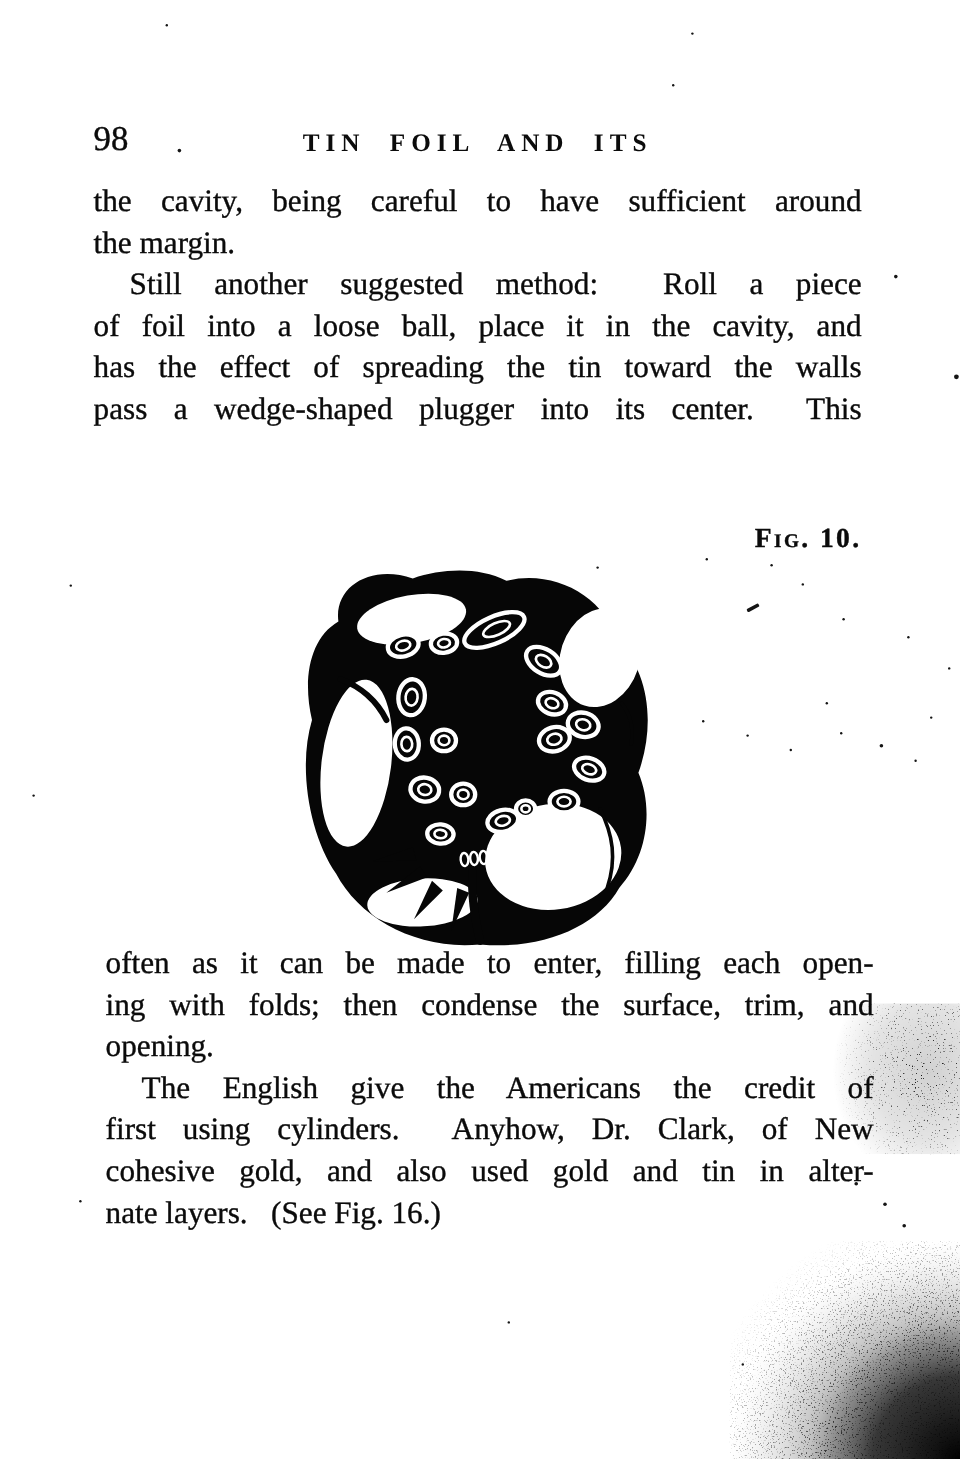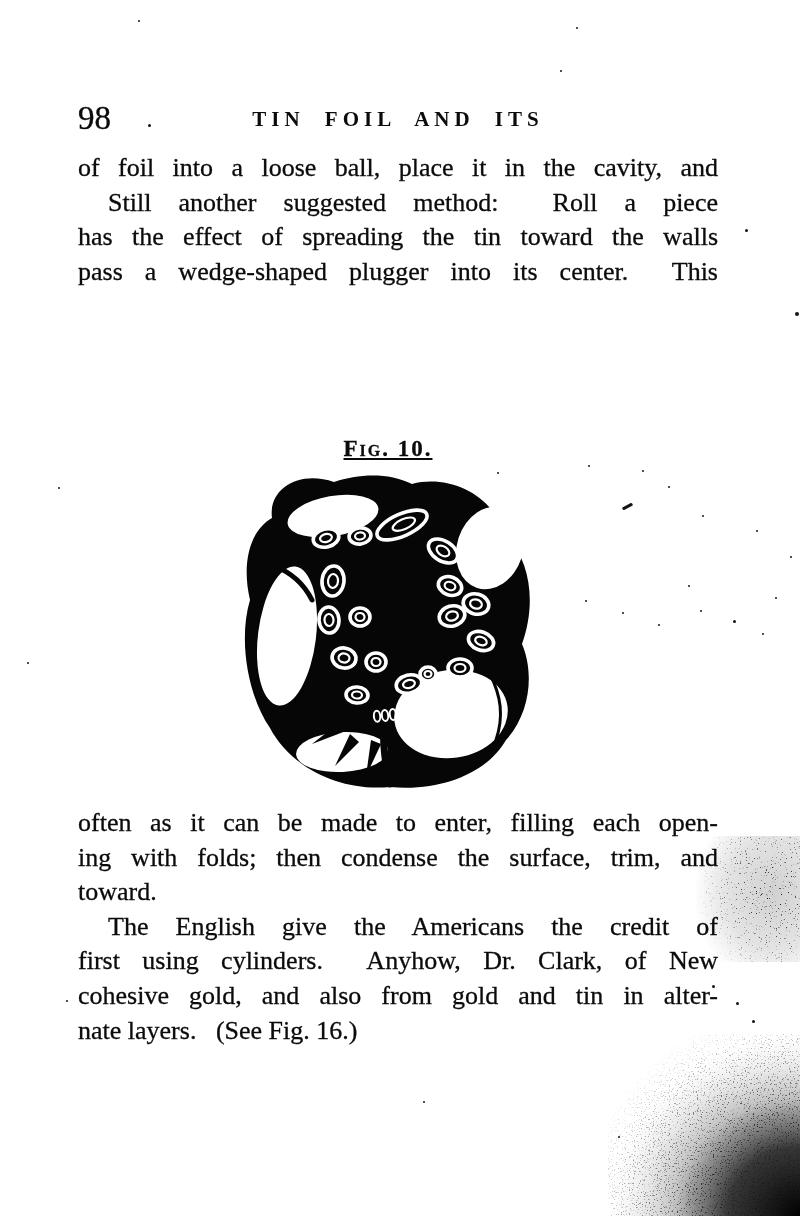--- a/index.html
+++ b/index.html
@@ -1,35 +1,35 @@
 <!DOCTYPE html>
 <html><head>
 <meta charset="utf-8">
 <style>
   html,body{margin:0;padding:0;width:800px;height:1216px;background:#ffffff;overflow:hidden;}
   .page{position:absolute;inset:0;background:#fff;color:#0b0b0b;
         font-family:"Liberation Serif","DejaVu Serif",serif;}
 
   
   .pagehead{position:absolute;left:78px;top:100px;width:640px;height:40px;}
-  .pgnum{position:absolute;left:0;top:0;font-size:33px;-webkit-text-stroke:.35px #0b0b0b;}
+  .pgnum{position:absolute;left:0;top:0;font-size:29px;-webkit-text-stroke:.35px #0b0b0b;}
   .runtitle{position:absolute;left:50%;top:7px;transform:translateX(-50%);
             font-size:21px;font-weight:700;letter-spacing:5px;word-spacing:10px;white-space:nowrap;}
 
   
   .textcol{position:absolute;left:78px;width:640px;}
   #text-before{top:151px;}
-  #text-after{top:806px;}
+  #text-after{top:786px;margin-left:10px;}
   .line{height:34.6px;line-height:34.6px;font-size:26px;white-space:pre-wrap;
         -webkit-text-stroke:.3px #0b0b0b;}
   .line.j{text-align:justify;text-align-last:justify;}
   .line.ind{text-indent:30px;}
 
   
-  figure.fig{position:absolute;left:68px;top:436px;width:640px;margin:0;text-align:center;text-decoration:underline;}
+  figure.fig{position:absolute;left:78px;top:436px;width:640px;margin:0;text-align:right;}
   figcaption{font-size:23px;font-weight:700;font-variant:small-caps;letter-spacing:2px;
              -webkit-text-stroke:.3px #0b0b0b;}
   svg.tooth{display:block;margin:6px auto 0 auto;}
   .blob{fill:#060606;}
   .cusp ellipse{fill:#ffffff;}
   .coil ellipse{fill:#060606;stroke:#fff;stroke-width:3.6;}
   .coil ellipse.i{fill:none;stroke-width:2.2;}
   .rib ellipse{fill:none;stroke:#fff;stroke-width:2;}
   .spike{fill:#060606;}
   .crack{fill:none;stroke:#060606;stroke-linecap:round;}
@@ -44,22 +44,26 @@
 
 <div class="page">
 
   <header class="pagehead">
     <span class="pgnum">98</span>
     <span class="runtitle">TIN FOIL AND ITS</span>
   </header>
 
   <section id="text-before" class="textcol">
       <div class="para">
+        <div class="line j">the cavity, being careful to have sufficient around</div>
+        <div class="line">the margin.</div>
+      </div>
+      <div class="para">
+        <div class="line j ind">Still another suggested method:  Roll a piece</div>
         <div class="line j">of foil into a loose ball, place it in the cavity, and</div>
-        <div class="line j ind">Still another suggested method:  Roll a piece</div>
         <div class="line j">has the effect of spreading the tin toward the walls</div>
         <div class="line j">pass a wedge-shaped plugger into its center.  This</div>
       </div>
     </section>
 
   <figure class="fig">
     <figcaption>Fig. 10.</figcaption>
     <svg class="tooth" width="300" height="322" viewBox="0 0 300 322" aria-hidden="true">
 
       <path class="blob" d="M96,14 C62,2 30,20 34,50 C10,64 4,98 12,132 C0,172 10,228 32,260
@@ -162,26 +166,26 @@
         <path class="spike" d="M97,298 L112,266 L121,274 Z"></path>
         <path class="spike" d="M128,308 L133,272 L143,276 Z"></path>
       </g>
     </svg>
   </figure>
 
   <section id="text-after" class="textcol">
       <div class="para">
         <div class="line j">often as it can be made to enter, filling each open-</div>
         <div class="line j">ing with folds; then condense the surface, trim, and</div>
-        <div class="line">toward.</div>
+        <div class="line">opening.</div>
       </div>
       <div class="para">
         <div class="line j ind">The English give the Americans the credit of</div>
         <div class="line j">first using cylinders.  Anyhow, Dr. Clark, of New</div>
-        <div class="line j">cohesive gold, and also from gold and tin in alter-</div>
+        <div class="line j">cohesive gold, and also used gold and tin in alter-</div>
         <div class="line">nate layers.   (See Fig. 16.)</div>
       </div>
     </section>
 
   <div id="artifacts">
     <div class="dash" style="left:622px;top:505px"></div>
 
     <svg class="artifact" style="left:694px;top:836px" width="106" height="126" viewBox="0 0 106 126">
       <defs>
         <filter id="nMid">

